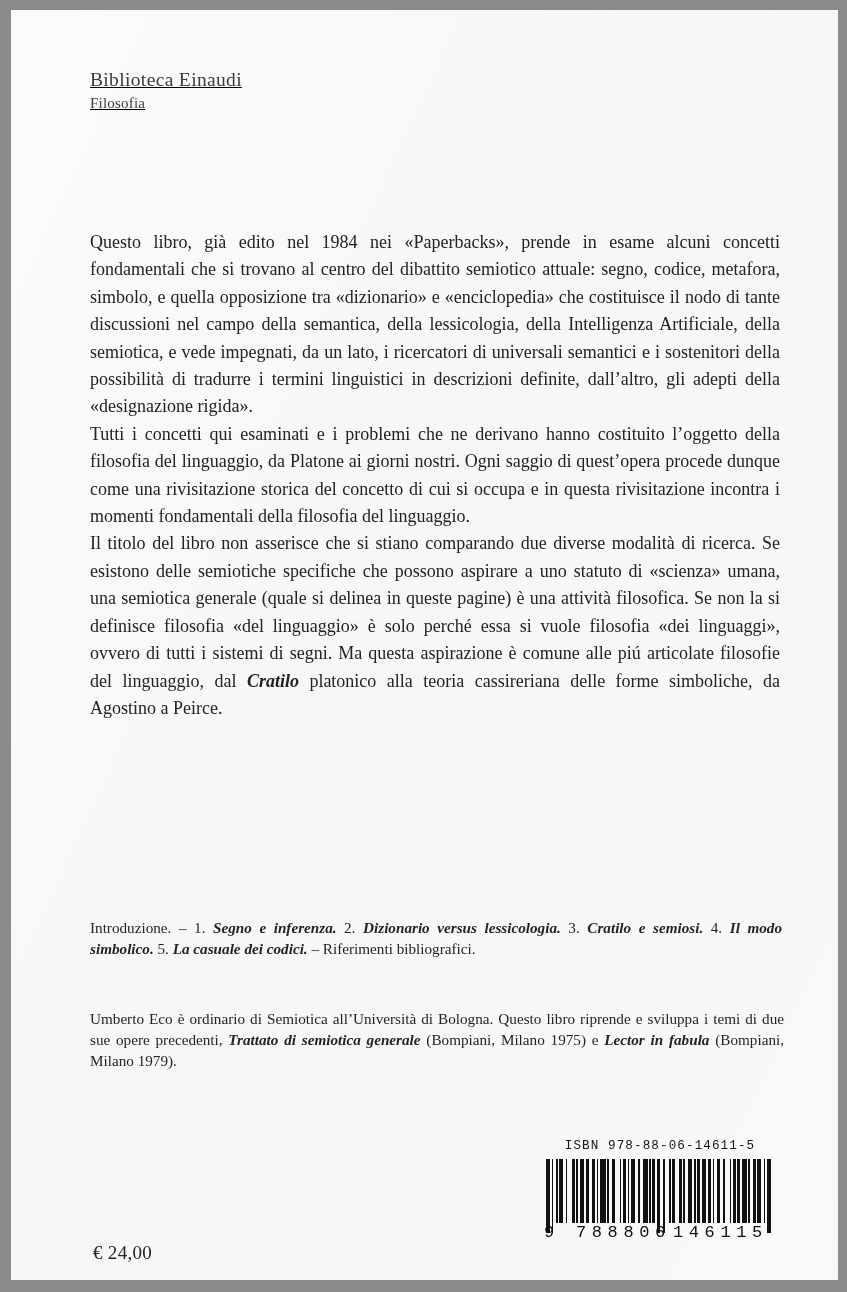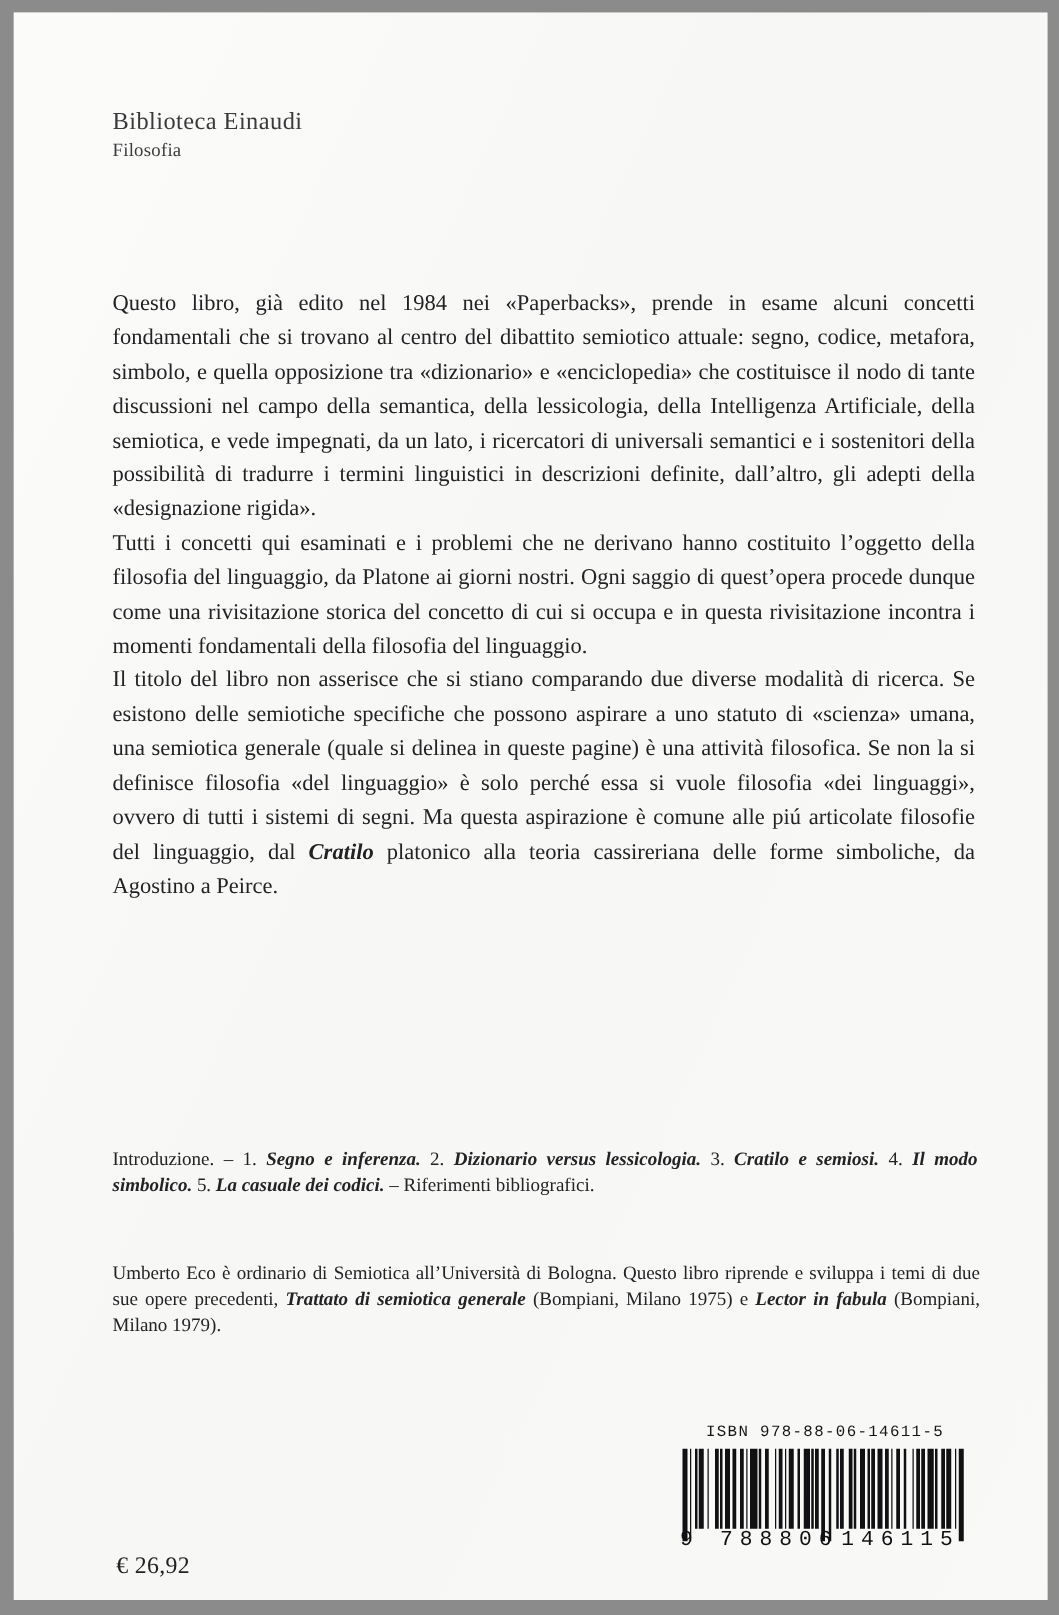--- a/index.html
+++ b/index.html
@@ -31,21 +31,22 @@
     background: #f7f7f5;
     background-image:
       linear-gradient(115deg, rgba(255,255,255,0.55) 0%, rgba(246,246,244,0.2) 45%, rgba(250,250,248,0.5) 100%);
     overflow: hidden;
   }
 
   
   .series-block {
     position: absolute;
     left: 79px;
-    top: 76px;
+    top: 58px;
+    text-decoration: underline;
   }
   .series-name {
     font-size: 19.5px;
     letter-spacing: 0.35px;
     color: #3a3a3c;
     line-height: 1.25;
     white-space: nowrap;
   }
   .series-sub {
     font-size: 15px;
@@ -185,21 +186,21 @@
       <p><span>Tutti i concetti qui esaminati e i problemi che ne derivano hanno costituito l’oggetto della filosofia del linguaggio, da Platone ai giorni nostri. Ogni saggio di quest’opera procede dunque come una rivisitazione storica del concetto di cui si occupa e in questa rivisitazione incontra i momenti fondamentali della filosofia del linguaggio.</span></p>
       <p><span>Il titolo del libro non asserisce che si stiano comparando due diverse modalità di ricerca. Se esistono delle semiotiche specifiche che possono aspirare a uno statuto di «scienza» umana, una semiotica generale (quale si delinea in queste pagine) è una attività filosofica. Se non la si definisce filosofia «del linguaggio» è solo perché essa si vuole filosofia «dei linguaggi», ovvero di tutti i sistemi di segni. Ma questa aspirazione è comune alle piú articolate filosofie del linguaggio, dal </span><i>Cratilo</i><span> platonico alla teoria cassireriana delle forme simboliche, da Agostino a Peirce.</span></p>
     </div>
 
     <div class="sommario">
       <span class="list"><span>Introduzione. – 1. </span><i>Segno e inferenza.</i><span> 2. </span><i>Dizionario versus lessicologia.</i><span> 3. </span><i>Cratilo e semiosi.</i><span> 4. </span><i>Il modo simbolico.</i><span> 5. </span><i>La casuale dei codici.</i><span> – Riferimenti bibliografici.</span></span>
     </div>
 
     <div class="bio"><span>Umberto Eco è ordinario di Semiotica all’Università di Bologna. Questo libro riprende e sviluppa i temi di due sue opere precedenti, </span><i>Trattato di semiotica generale</i><span> (Bompiani, Milano 1975) e </span><i>Lector in fabula</i><span> (Bompiani, Milano 1979).</span></div>
 
-    <div class="price">€ 26,92</div>
+    <div class="price">€ 24,00</div>
 
     <div class="barcode-block">
       <div class="isbn-line">ISBN 978-88-06-14611-5</div>
       <div class="barcode" id="barcode-bars">
           <span class="bar guard" style="width: 4.65px;"></span>
           <span class="sp" style="width: 1.55px;"></span>
           <span class="bar guard" style="width: 1.55px;"></span>
           <span class="sp" style="width: 3.1px;"></span>
           <span class="bar" style="width: 1.55px;"></span>
           <span class="sp" style="width: 1.55px;"></span>

